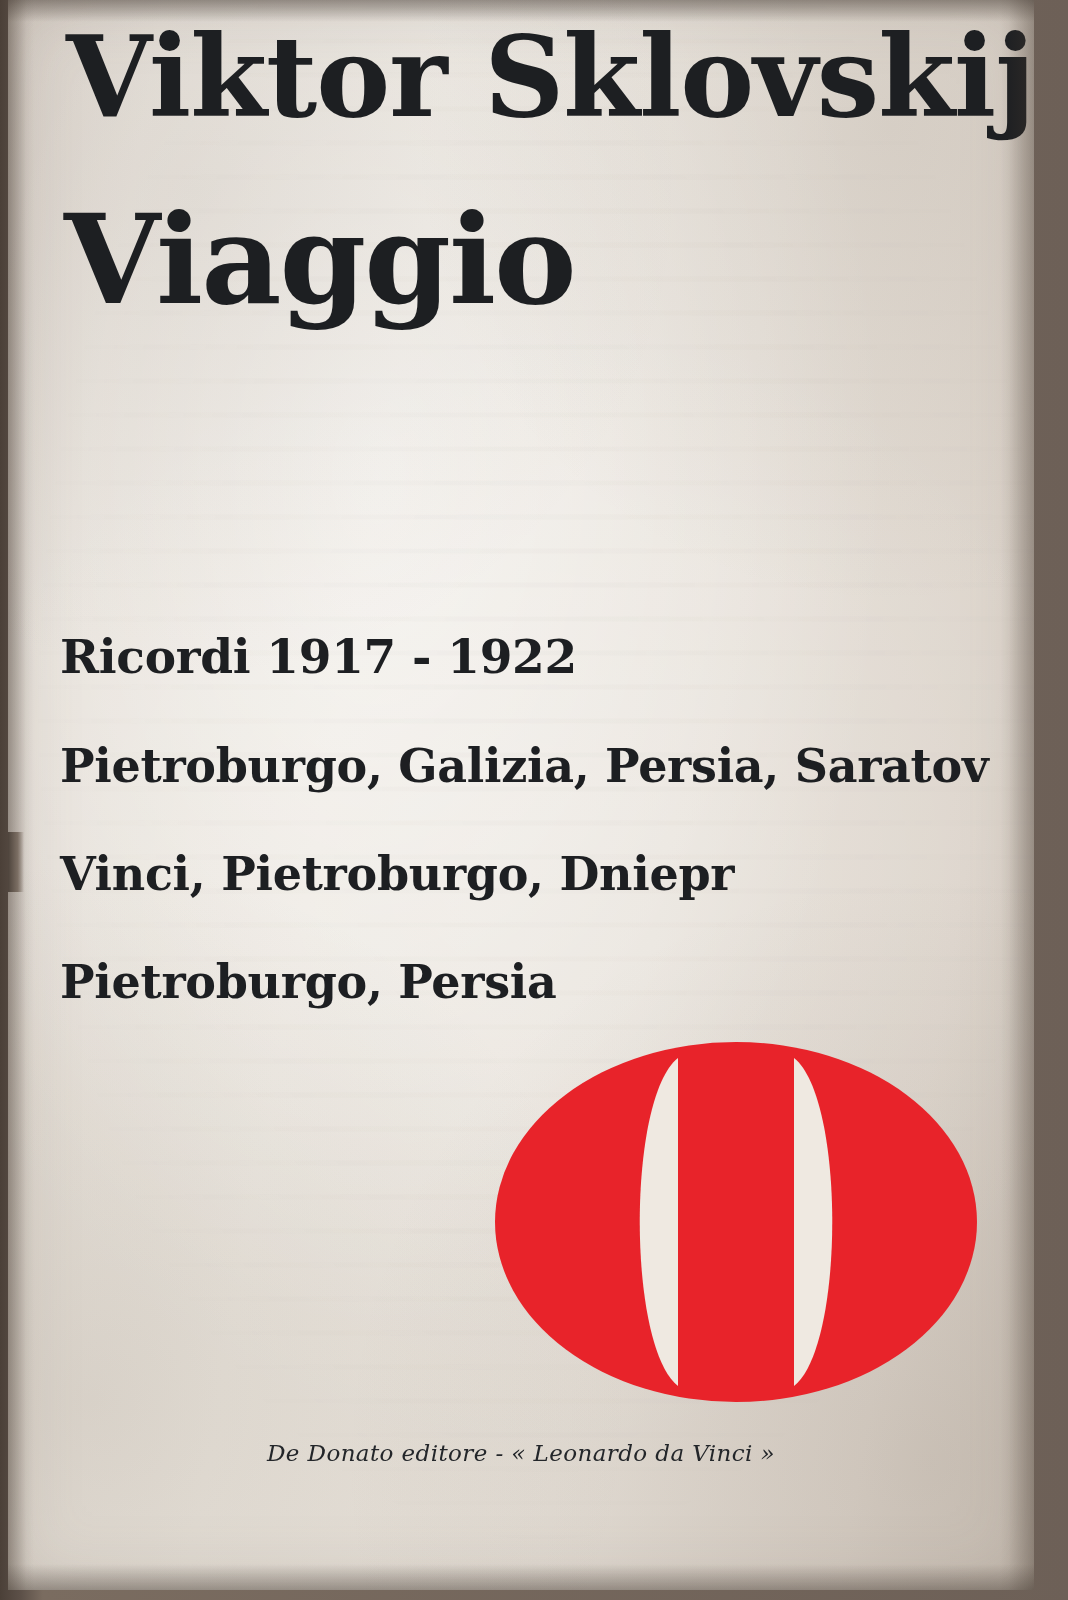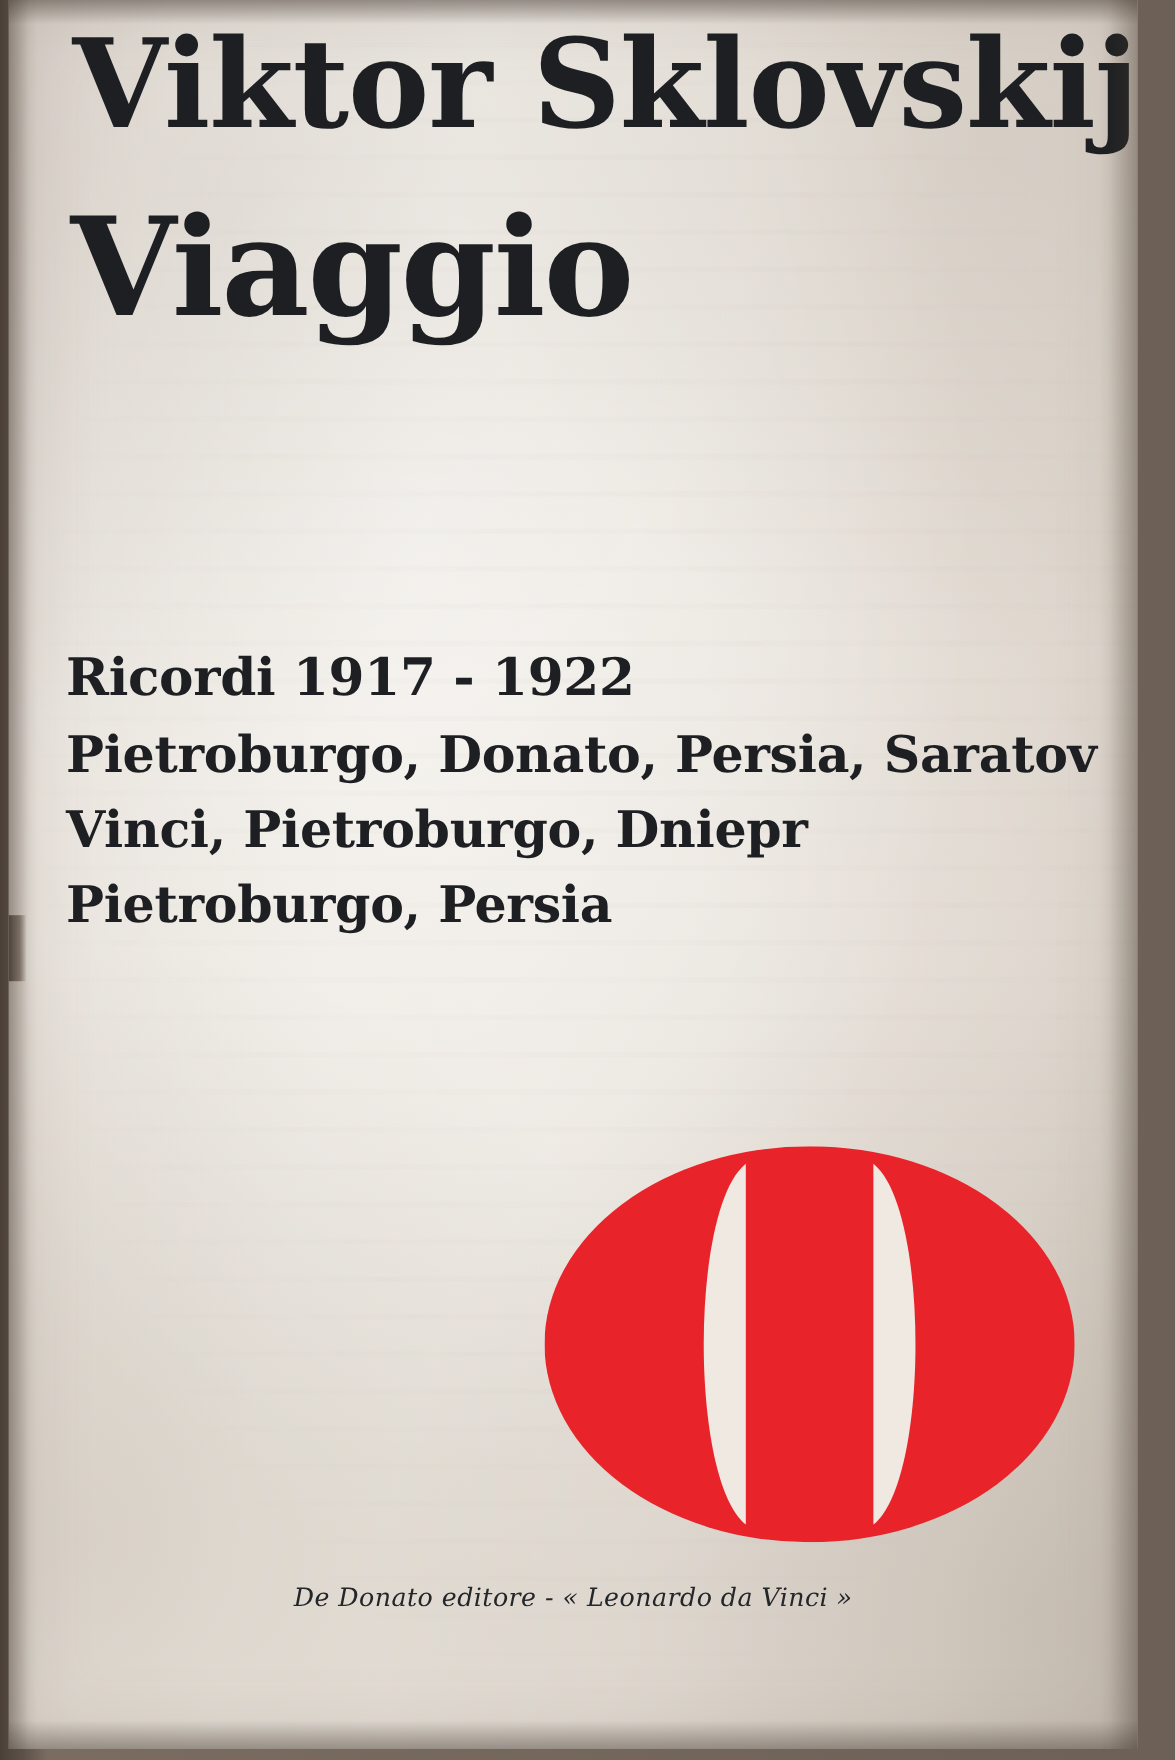--- a/index.html
+++ b/index.html
@@ -125,21 +125,21 @@
     letter-spacing: -1px;
     color: #1d1f22;
     transform: scaleX(0.99);
     transform-origin: left top;
     white-space: nowrap;
   }
 
   .title {
     position: absolute;
     left: 56px;
-    top: 182px;
+    top: 198px;
     width: 950px;
     font-family: "DejaVu Serif", serif;
     font-weight: 700;
     color: #1d1f22;
   }
   .title-line1 {
     font-size: 124px;
     line-height: 1.0;
     letter-spacing: -2px;
     margin: 0 0 12px 0;
@@ -156,21 +156,21 @@
     left: 52px;
     top: 582px;
     width: 970px;
     font-family: "DejaVu Serif", serif;
     font-weight: 700;
     color: #1d1f22;
     font-size: 46px;
     line-height: 1.48;
     letter-spacing: -0.3px;
   }
-  .subtitle div { white-space: nowrap; }
+  .subtitle div { white-space: nowrap; margin-top: 40px; }
   .sub-line-1 { font-size: 47px; }
   .sub-line-2 { font-size: 46px; }
   .sub-line-3 { font-size: 46px; }
   .sub-line-4 { font-size: 46px; }
 
   
   .logo {
     position: absolute;
     left: 487px;
     top: 1042px;
@@ -204,21 +204,21 @@
     <div class="content">
 
       <div class="author">Viktor Sklovskij</div>
 
       <div class="title">
         <div class="title-line1">Viaggio</div>
       </div>
 
       <div class="subtitle">
         <div class="sub-line-1">Ricordi 1917 - 1922</div>
-        <div class="sub-line-2">Pietroburgo, Donato, Persia, Saratov</div>
+        <div class="sub-line-2">Pietroburgo, Galizia, Persia, Saratov</div>
         <div class="sub-line-3">Vinci, Pietroburgo, Dniepr</div>
         <div class="sub-line-4">Pietroburgo, Persia</div>
       </div>
 
       <div class="logo">
         <svg viewBox="0 0 482 360" xmlns="http://www.w3.org/2000/svg" aria-hidden="true">
           <ellipse cx="241" cy="180" rx="241" ry="180" fill="#e8232a"></ellipse>
           <path d="M183 16 C 132 56, 132 304, 183 344 L 183 16 Z" fill="#efe9e1"></path>
           <path d="M299 16 C 350 56, 350 304, 299 344 L 299 16 Z" fill="#efe9e1"></path>
         </svg>

